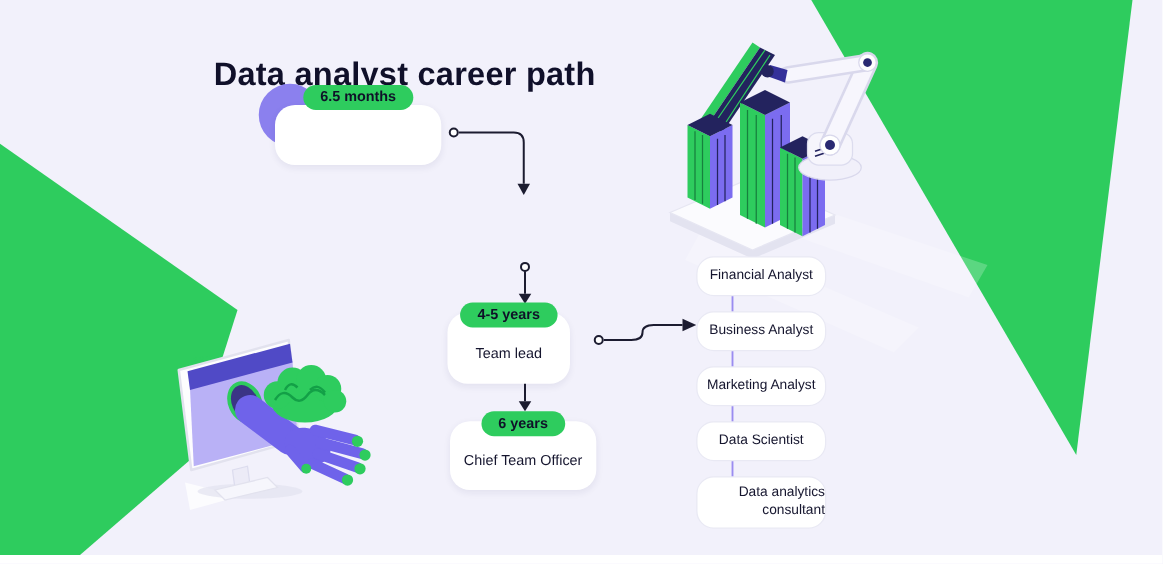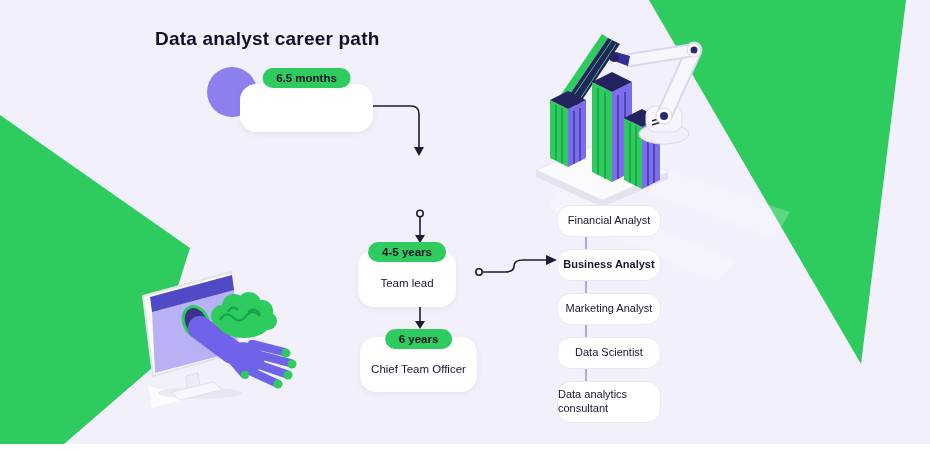--- a/index.html
+++ b/index.html
@@ -2,54 +2,54 @@
 <html><head>
 <meta charset="utf-8">
 <style>
   html,body{margin:0;padding:0;background:#fff;}
   .canvas{
     position:relative;width:930px;height:451px;overflow:hidden;
     background:#f2f1fb;font-family:"Liberation Sans",sans-serif;color:#15152e;
   }
   .bg-svg{position:absolute;left:0;top:0;width:930px;height:451px;}
   .page-title{
-    position:absolute;left:155px;top:28px;margin:0;
-    font-size:19px;font-weight:bold;color:#10102a;letter-spacing:.2px;
+    position:absolute;left:155px;top:28px;margin:16px;
+    font-size:26px;font-weight:bold;color:#10102a;letter-spacing:.2px;
   }
   .circle-accent{
     position:absolute;left:207px;top:67px;width:50px;height:50px;
     border-radius:50%;background:#8b80ee;
   }
   .node{
     position:absolute;background:#fff;border-radius:16px;
     box-shadow:0 2px 6px rgba(30,30,80,.07);
     display:flex;align-items:center;justify-content:center;text-align:center;
     font-size:11.5px;line-height:1.25;color:#15152e;
   }
   .node .pill{
     position:absolute;left:50%;transform:translateX(-50%);
     background:#2ecc5e;color:#0f1128;font-weight:bold;font-size:11.5px;
     padding:3px 14px;border-radius:999px;white-space:nowrap;
   }
-  .node1{left:240px;top:84px;width:133px;height:40px;padding-top:8px;}
+  .node1{left:220px;top:84px;width:133px;height:40px;padding-top:8px;}
   .node1 .pill{top:-16px;}
   .node2{left:362px;top:167px;width:118px;height:45px;padding-top:10px;}
   .node2 .pill{top:-8px;}
   .node3{left:358px;top:250px;width:98px;height:47px;padding-top:10px;}
   .node3 .pill{top:-8px;}
   .node4{left:360px;top:337px;width:117px;height:45px;padding-top:10px;}
   .node4 .pill{top:-8px;}
   .branch-card{
     position:absolute;left:557px;width:104px;background:#fff;
     border:1px solid #e9e9f4;border-radius:14px;
-    display:flex;align-items:center;justify-content:center;text-align:left;
+    display:flex;align-items:center;justify-content:center;text-align:right;
     font-size:11px;line-height:1.25;color:#15152e;box-sizing:border-box;
   }
   .b1{top:205px;height:32px;}
-  .b2{top:249px;height:32px;font-weight:bold;}
+  .b2{top:249px;height:32px;}
   .b3{top:293px;height:32px;}
   .b4{top:337px;height:32px;}
   .b5{top:381px;height:42px;}
   .footer-strip{position:absolute;left:0;bottom:0;width:930px;height:7px;background:#ffffff;}
 </style>
 </head>
 <body>
 
 <div class="canvas">
 

